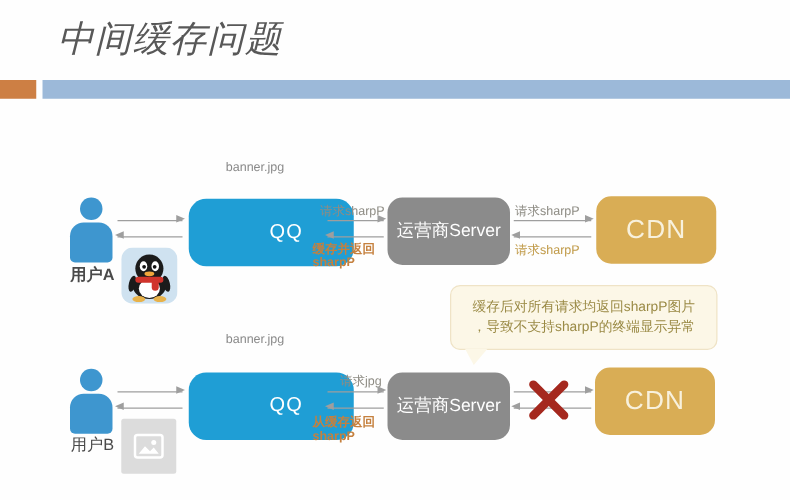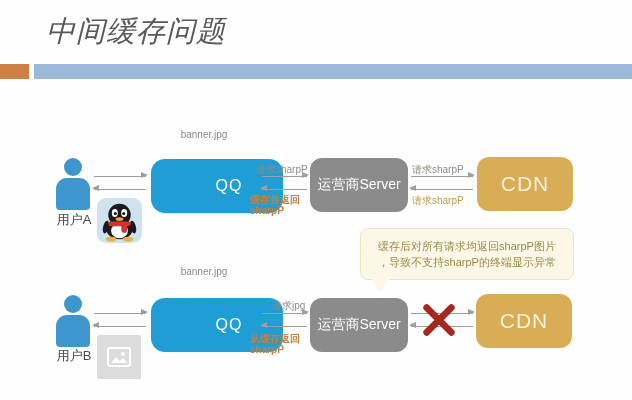--- a/index.html
+++ b/index.html
@@ -63,21 +63,21 @@
 <div id="slide">
 
   <div class="abs title">中间缓存问题</div>
   <div class="abs bar-orange"></div>
   <div class="abs bar-blue"></div>
 
   <div class="abs person" style="left:56px; top:158px;">
     <span class="head"></span>
     <span class="torso"></span>
   </div>
-  <div class="abs user-label" style="left:46px; top:211px;">用户A</div>
+  <div class="abs user-label" style="left:46px; top:211px;font-weight:bold;">用户A</div>
 
   <div class="abs app-icon" style="left:97px; top:198px;">
     <svg width="45" height="45" viewBox="0 0 48 48">
       <rect x="0" y="0" width="48" height="48" rx="10" fill="#cfe2f0"></rect>
       <ellipse cx="24" cy="33" rx="14" ry="11" fill="#1b1b1b"></ellipse>
       <ellipse cx="24" cy="18" rx="12" ry="12" fill="#1b1b1b"></ellipse>
       <ellipse cx="9.5" cy="31" rx="3" ry="7" fill="#1b1b1b" transform="rotate(14 9.5 31)"></ellipse>
       <ellipse cx="38.5" cy="31" rx="3" ry="7" fill="#1b1b1b" transform="rotate(-14 38.5 31)"></ellipse>
       <ellipse cx="24" cy="35" rx="9" ry="8" fill="#ffffff"></ellipse>
       <ellipse cx="19" cy="16" rx="3.2" ry="4.2" fill="#ffffff"></ellipse>

